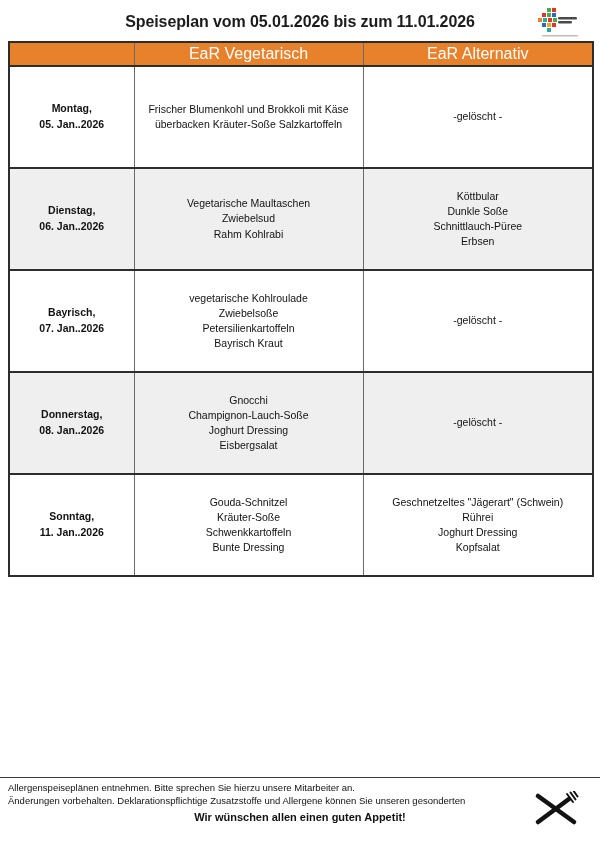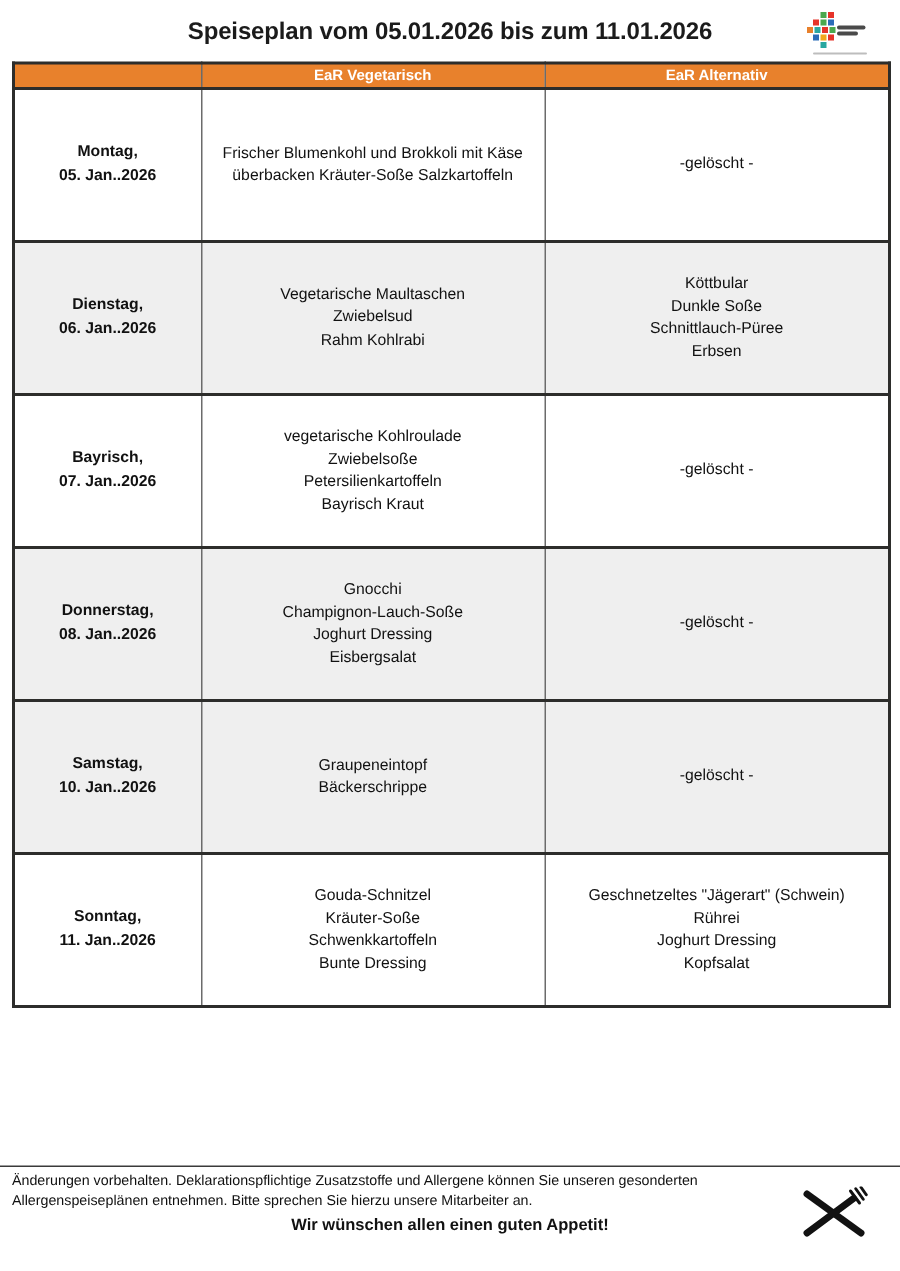--- a/index.html
+++ b/index.html
@@ -28,21 +28,21 @@
     border:2px solid var(--border-dark);
   }
   table.menu th, table.menu td{
     border-left:1px solid var(--border-mid);
     border-right:1px solid var(--border-mid);
     padding:2px 10px;vertical-align:middle;text-align:center;
   }
   thead tr{height:17px;border-bottom:2px solid var(--border-dark);}
   thead th{
     background:var(--accent);color:#ffffff;
-    font-size:10px;font-weight:bold;padding:0 4px;
+    font-size:16px;font-weight:normal;padding:0 4px;
   }
   tbody tr{height:102px;border-top:2px solid var(--border-dark);border-bottom:2px solid var(--border-dark);}
   tbody tr.shaded{background:var(--shade);}
   td.day-cell{font-weight:bold;font-size:10.5px;line-height:1.5;}
   td.menu-cell{font-size:10.5px;line-height:1.45;}
   .footer-rule{
     position:absolute;top:777px;left:0;right:0;height:1px;background:#3A3A3A;
   }
   .footer-note{
     position:absolute;top:782px;left:8px;width:516px;
@@ -145,33 +145,20 @@
         <td class="menu-cell">
           <div>Gnocchi</div>
           <div>Champignon-Lauch-Soße</div>
           <div>Joghurt Dressing</div>
           <div>Eisbergsalat</div>
         </td>
         <td class="menu-cell">
           <div>-gelöscht -</div>
         </td>
       </tr>
-      <tr class="shaded">
-        <td class="day-cell">
-          <div>Samstag,</div>
-          <div>10. Jan..2026</div>
-        </td>
-        <td class="menu-cell">
-          <div>Graupeneintopf</div>
-          <div>Bäckerschrippe</div>
-        </td>
-        <td class="menu-cell">
-          <div>-gelöscht -</div>
-        </td>
-      </tr>
       <tr>
         <td class="day-cell">
           <div>Sonntag,</div>
           <div>11. Jan..2026</div>
         </td>
         <td class="menu-cell">
           <div>Gouda-Schnitzel</div>
           <div>Kräuter-Soße</div>
           <div>Schwenkkartoffeln</div>
           <div>Bunte Dressing</div>
@@ -182,22 +169,22 @@
           <div>Joghurt Dressing</div>
           <div>Kopfsalat</div>
         </td>
       </tr>
     </tbody>
 </table>
 
 <div class="footer-rule"></div>
 
 <div class="footer-note">
+  <div>Allergenspeiseplänen entnehmen. Bitte sprechen Sie hierzu unsere Mitarbeiter an.</div>
   <div>Änderungen vorbehalten. Deklarationspflichtige Zusatzstoffe und Allergene können Sie unseren gesonderten</div>
-  <div>Allergenspeiseplänen entnehmen. Bitte sprechen Sie hierzu unsere Mitarbeiter an.</div>
 </div>
 
 <div class="appetit">Wir wünschen allen einen guten Appetit!</div>
 
 <svg class="cutlery" viewBox="0 0 48 36" aria-hidden="true">
   <line x1="6" y1="5" x2="42" y2="31" stroke="#121212" stroke-width="4.6" stroke-linecap="round"></line>
   <line x1="6" y1="31" x2="37" y2="8" stroke="#121212" stroke-width="4.6" stroke-linecap="round"></line>
   <line x1="35" y1="3" x2="41" y2="11" stroke="#121212" stroke-width="2" stroke-linecap="round"></line>
   <line x1="38.5" y1="1.5" x2="43.5" y2="8.5" stroke="#121212" stroke-width="2" stroke-linecap="round"></line>
   <line x1="42" y1="0.5" x2="45.5" y2="5.5" stroke="#121212" stroke-width="2" stroke-linecap="round"></line>

